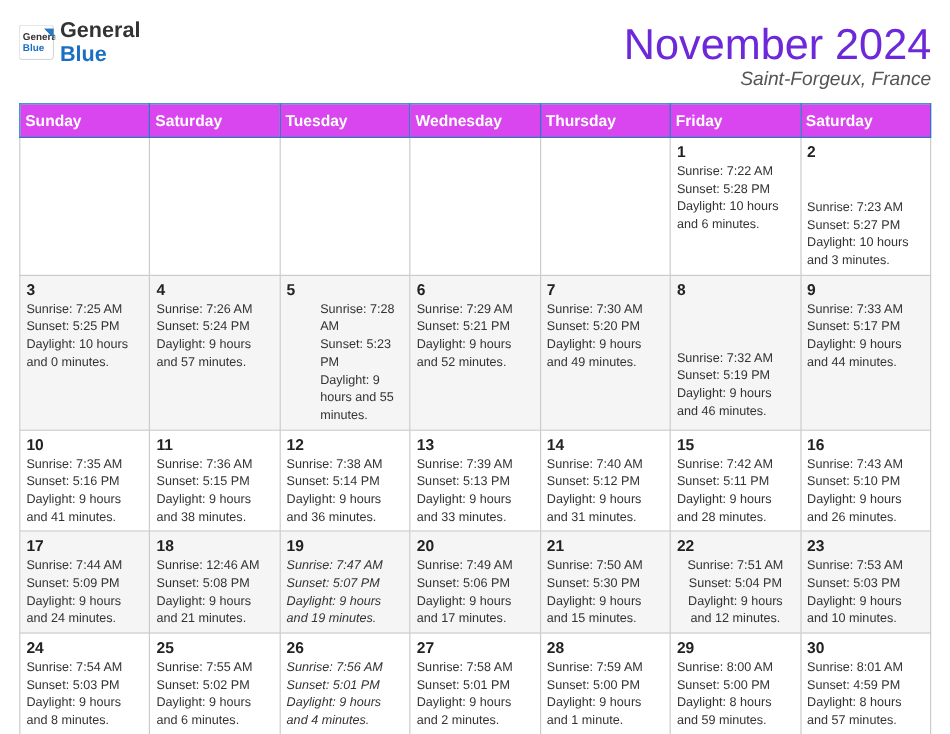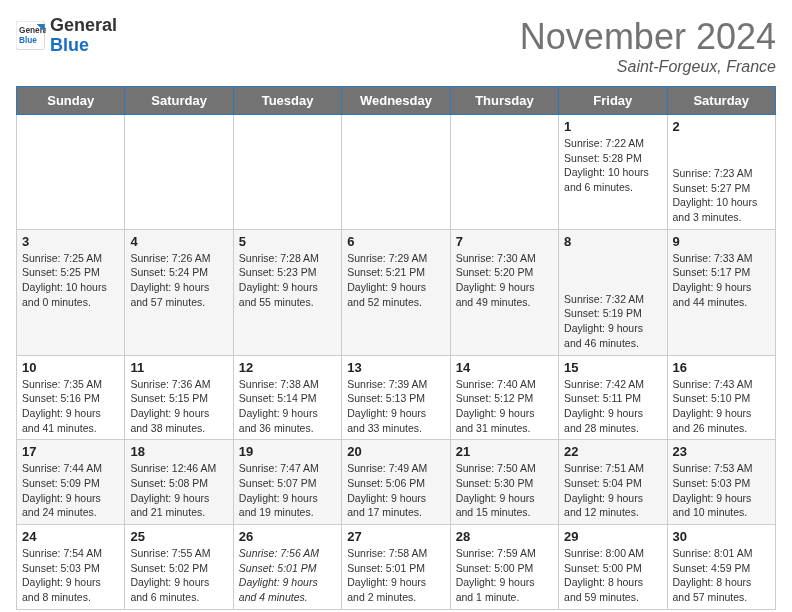--- a/index.html
+++ b/index.html
@@ -33,37 +33,37 @@
     .logo-icon {
       width: 30px;
       height: 30px;
     }
     .title-block {
       text-align: right;
     }
     .month-title {
       font-size: 36px;
       font-weight: normal;
-      color: #737373;
+      color: #6d28d9;
     }
     .subtitle {
       font-size: 16px;
       color: #555;
       font-style: italic;
     }
     table {
       width: 100%;
       border-collapse: collapse;
       font-size: 11px;
     }
     thead tr th {
-      background-color: #737373;
+      background-color: #d946ef;
       color: #fff;
       padding: 6px 4px;
-      text-align: center;
+      text-align: left;
       font-size: 13px;
       font-weight: bold;
       border: 1px solid #2979c0;
     }
     tbody tr td {
       border: 1px solid #ccc;
       vertical-align: top;
       padding: 4px 5px;
       width: calc(100%/7);
       height: 80px;
@@ -153,21 +153,21 @@
 Daylight: 10 hours and 0 minutes.</div>
         </td>
         <td>
           <span class="day-num">4</span>
           <div class="day-info" style="white-space: pre-line;">Sunrise: 7:26 AM
 Sunset: 5:24 PM
 Daylight: 9 hours and 57 minutes.</div>
         </td>
         <td>
           <span class="day-num">5</span>
-          <div class="day-info" style="white-space: pre-line;">Sunrise: 7:28 AM
+          <div class="day-info" style="white-space: pre-line; margin-left: 28px;">Sunrise: 7:28 AM
 Sunset: 5:23 PM
 Daylight: 9 hours and 55 minutes.</div>
         </td>
         <td>
           <span class="day-num">6</span>
           <div class="day-info" style="white-space: pre-line;">Sunrise: 7:29 AM
 Sunset: 5:21 PM
 Daylight: 9 hours and 52 minutes.</div>
         </td>
         <td>
@@ -241,39 +241,39 @@
 Daylight: 9 hours and 24 minutes.</div>
         </td>
         <td>
           <span class="day-num">18</span>
           <div class="day-info" style="white-space: pre-line;">Sunrise: 12:46 AM
 Sunset: 5:08 PM
 Daylight: 9 hours and 21 minutes.</div>
         </td>
         <td>
           <span class="day-num">19</span>
-          <div class="day-info" style="white-space: pre-line;">Sunrise: 7:47 AM
+          <div class="day-info" style="white-space: pre-line; font-style: italic;">Sunrise: 7:47 AM
 Sunset: 5:07 PM
 Daylight: 9 hours and 19 minutes.</div>
         </td>
         <td>
           <span class="day-num">20</span>
           <div class="day-info" style="white-space: pre-line;">Sunrise: 7:49 AM
 Sunset: 5:06 PM
 Daylight: 9 hours and 17 minutes.</div>
         </td>
         <td>
           <span class="day-num">21</span>
           <div class="day-info" style="white-space: pre-line;">Sunrise: 7:50 AM
 Sunset: 5:30 PM
 Daylight: 9 hours and 15 minutes.</div>
         </td>
         <td>
           <span class="day-num">22</span>
-          <div class="day-info" style="white-space: pre-line;">Sunrise: 7:51 AM
+          <div class="day-info" style="white-space: pre-line; text-align: center;">Sunrise: 7:51 AM
 Sunset: 5:04 PM
 Daylight: 9 hours and 12 minutes.</div>
         </td>
         <td>
           <span class="day-num">23</span>
           <div class="day-info" style="white-space: pre-line;">Sunrise: 7:53 AM
 Sunset: 5:03 PM
 Daylight: 9 hours and 10 minutes.</div>
         </td>
       </tr>

